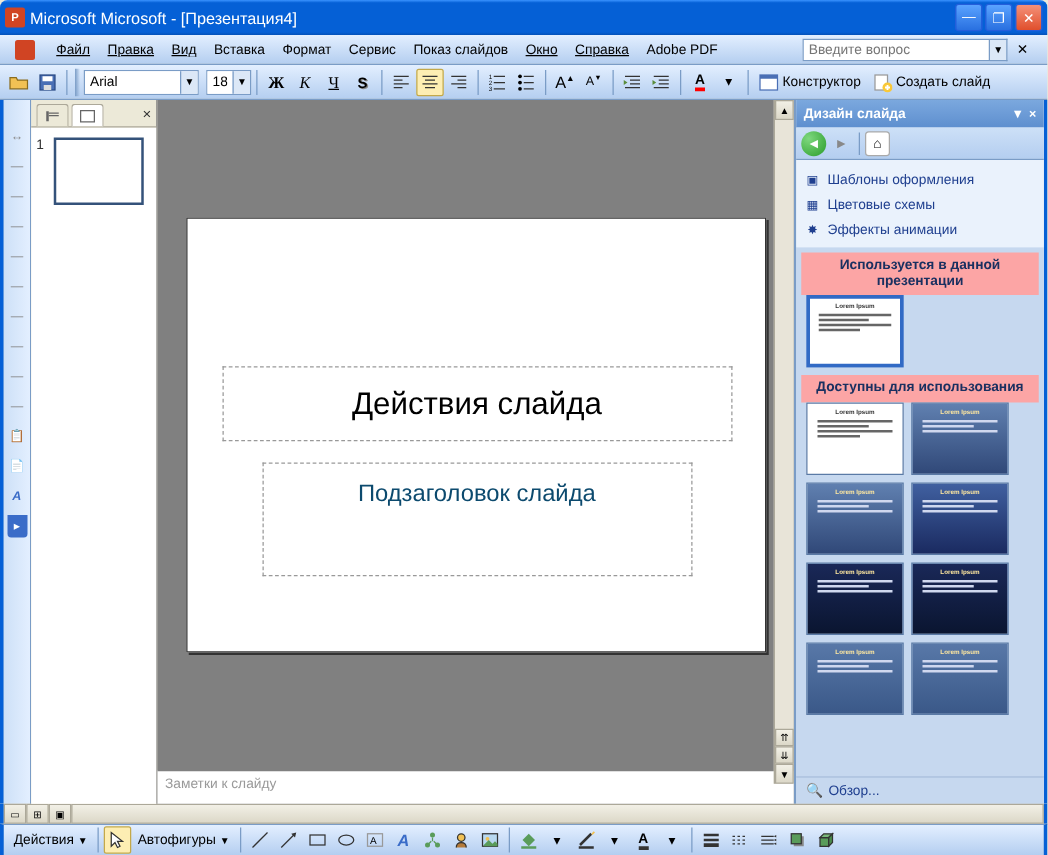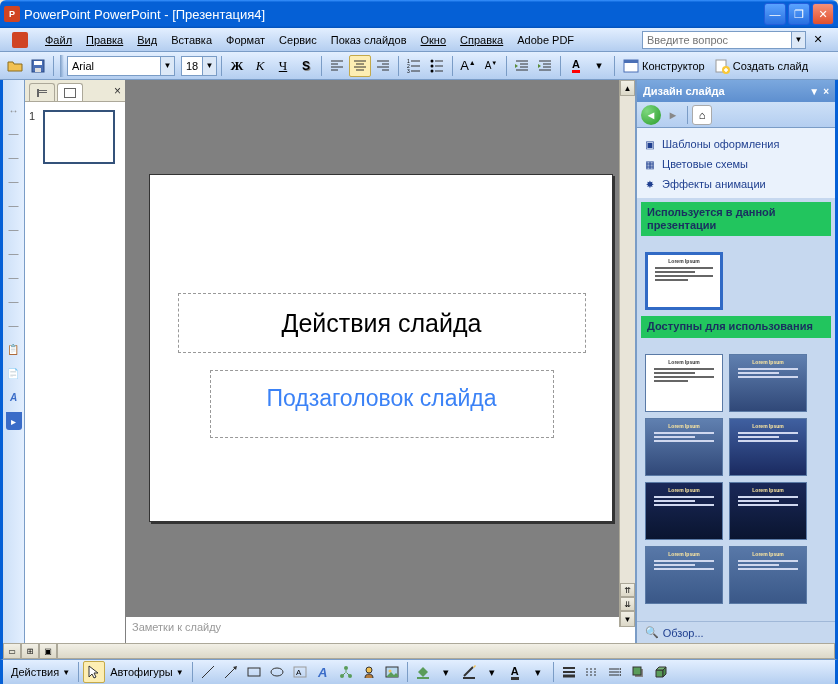--- a/index.html
+++ b/index.html
@@ -42,21 +42,21 @@
 .slide-panel-tabs .close-x { position: absolute; right: 4px; top: 4px; cursor: pointer; font-size: 12px; color: #333; }
 .slide-thumbs { flex: 1; background: white; padding: 8px 4px; }
 .slide-thumb { display: flex; gap: 4px; }
 .slide-thumb .num { font-size: 11px; color: #333; width: 10px; }
 .slide-thumb .slide-box { width: 72px; height: 54px; border: 2px solid #34527a; background: white; }
 
 .editor { flex: 1; background: #808080; display: flex; flex-direction: column; position: relative; }
 .editor-canvas { flex: 1; display: flex; align-items: center; justify-content: center; overflow: hidden; }
 .slide-main { width: 464px; height: 348px; background: white; border: 1px solid #333; box-shadow: 2px 2px 0 #333; position: relative; }
 .slide-title-box { position: absolute; left: 28px; top: 118px; width: 408px; height: 60px; border: 1px dashed #999; display: flex; align-items: center; justify-content: center; font-size: 25px; color: #000; }
-.slide-subtitle-box { position: absolute; left: 60px; top: 195px; width: 344px; height: 68px; border: 1px dashed #999; display: flex; align-items: flex-start; justify-content: center; padding-top: 14px; font-size: 23px; color: #3b82f6; }
+.slide-subtitle-box { position: absolute; left: 60px; top: 195px; width: 344px; height: 91px; border: 1px dashed #999; display: flex; align-items: flex-start; justify-content: center; padding-top: 14px; font-size: 19px; color: #0c4a6e; }
 .editor-scroll-v { width: 16px; background: #e8e4d8; border-left: 1px solid #aca899; position: absolute; right: 0; top: 0; bottom: 16px; }
 .editor-scroll-v .sbtn { height: 16px; background: linear-gradient(to bottom, #f2f0e6, #dcd8c8); border: 1px solid #aca899; display: flex; align-items: center; justify-content: center; font-size: 8px; }
 .editor-scroll-v .sbtn.bot { position: absolute; bottom: 0; width: 100%; }
 .editor-scroll-v .extra-btns { position: absolute; bottom: 16px; width: 100%; }
 .editor-scroll-v .extra-btns .sbtn { height: 14px; }
 
 .notes-panel { height: 27px; background: white; border-top: 1px solid #808080; padding: 4px 6px; font-size: 11px; color: #999; }
 
 .task-pane { width: 200px; background: #dce8f7; border-left: 2px solid #7a9cc6; display: flex; flex-direction: column; }
 .tp-header { height: 22px; background: linear-gradient(to bottom, #7ba8de, #5e8fcf); color: white; display: flex; align-items: center; padding: 0 6px; font-weight: bold; font-size: 11px; }
@@ -66,21 +66,21 @@
 .tp-nav .nav-btn { width: 20px; height: 20px; border-radius: 10px; display: flex; align-items: center; justify-content: center; cursor: pointer; font-size: 11px; }
 .tp-nav .nav-btn.back { background: radial-gradient(circle at 30% 30%, #7ed87e, #2a9c2a); color: white; }
 .tp-nav .nav-btn.fwd { color: #888; }
 .tp-nav .nav-btn.home { border: 1px solid #aaa; background: white; border-radius: 3px; }
 .tp-links { padding: 6px 6px 4px; background: #eaf2fc; }
 .tp-links .tp-link { display: flex; align-items: center; gap: 5px; padding: 3px 0; cursor: pointer; color: #1f3f8f; }
 .tp-links .tp-link .ico { width: 14px; height: 14px; display: flex; align-items: center; justify-content: center; font-size: 10px; }
 .tp-section-title { padding: 6px 6px 4px; font-weight: bold; background:#eaf2fc; }
 .tp-scroll { flex: 1; overflow-y: auto; background: #c6d8ef; position: relative; padding-right: 0; }
 .tp-scroll-inner { padding: 4px; }
-.tp-subhead { background: #22c55e; padding: 4px 6px; font-weight: bold; color: #1a3060; margin-bottom: 16px; line-height: 1.2; }
+.tp-subhead { background: #fca5a5; padding: 4px 6px; font-weight: bold; color: #1a3060; margin-bottom: 0; line-height: 1.2; text-align: center; }
 .tp-thumbs { display: flex; flex-wrap: wrap; gap: 6px; padding: 0 4px 6px; }
 .tp-thumb { width: 78px; height: 58px; border: 1px solid #5a7aa6; background: white; cursor: pointer; padding: 4px; overflow: hidden; position: relative; }
 .tp-thumb.selected { border: 3px solid #316ac5; padding: 3px; }
 .tp-thumb .th-title { font-size: 5px; font-weight: bold; color: #333; text-align: center; }
 .tp-thumb .th-lines { margin-top: 3px; }
 .tp-thumb .th-line { height: 2px; background: #666; margin: 2px 4px; }
 .tp-thumb.blue1 { background: linear-gradient(to bottom, #6080b0, #304878); }
 .tp-thumb.blue2 { background: linear-gradient(to bottom, #4060a0, #1a2a60); }
 .tp-thumb.darkblue { background: linear-gradient(to bottom, #1a2858, #0a1530); }
 .tp-thumb.steel { background: linear-gradient(to bottom, #5878a8, #3a5888); }
@@ -97,21 +97,21 @@
 .italic-k { font-style: italic; font-family: 'Times New Roman', serif; font-size: 13px; }
 .under-c { text-decoration: underline; font-family: 'Times New Roman', serif; font-size: 13px; }
 .shadow-s { font-weight: bold; font-size: 12px; text-shadow: 1px 1px 0 #888; }
 </style>
 </head>
 <body>
 
 <div class="titlebar">
   <div class="app-icon">P</div>
   <div class="title-text">
-    <span>PowerPoint PowerPoint</span>
+    <span>Microsoft Microsoft</span>
     <span>- [Презентация4]</span>
   </div>
   <div class="win-btns">
     <div class="win-btn minmax">—</div>
     <div class="win-btn minmax">❐</div>
     <div class="win-btn close">✕</div>
   </div>
 </div>
 
 <div class="menubar">
@@ -142,21 +142,21 @@
   <div class="tb-btn">
       <svg class="ico-svg" viewBox="0 0 16 16">
         <rect x="2" y="2" width="12" height="12" fill="#4a6fb5" stroke="#2a4a85"></rect>
         <rect x="4" y="3" width="8" height="4" fill="white"></rect>
         <rect x="5" y="10" width="6" height="4" fill="#ddd"></rect>
       </svg>
     </div>
   <div class="tb-sep"></div>
   <div class="tb-sep2"></div>
   <div class="tb-dd">
-      <input style="width: 92px;" value="Arial">
+      <input style="width: 76px;" value="Arial">
       <div class="arr">▼</div>
     </div>
   <div style="width:4px"></div>
   <div class="tb-dd">
       <input style="width: 20px; text-align: center;" value="18">
       <div class="arr">▼</div>
     </div>
   <div class="tb-sep"></div>
   <div class="tb-btn bold-b">Ж</div>
   <div class="tb-btn italic-k">К</div>

